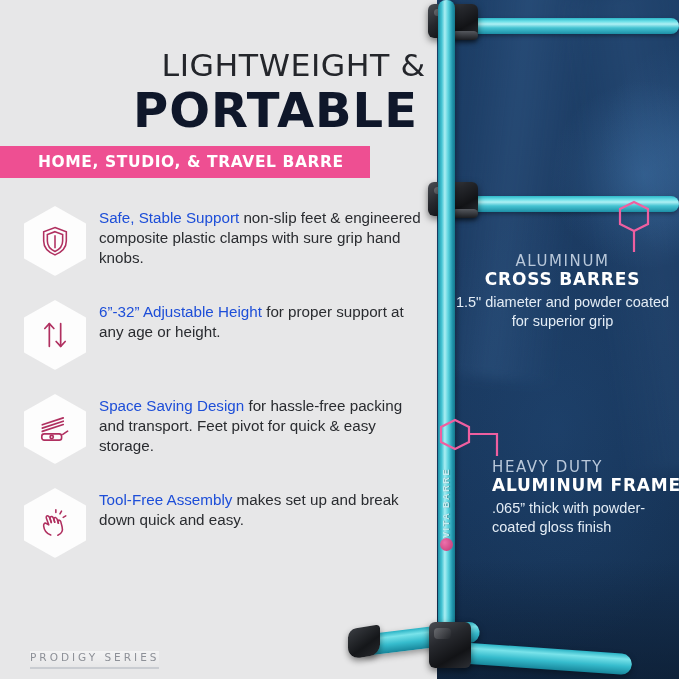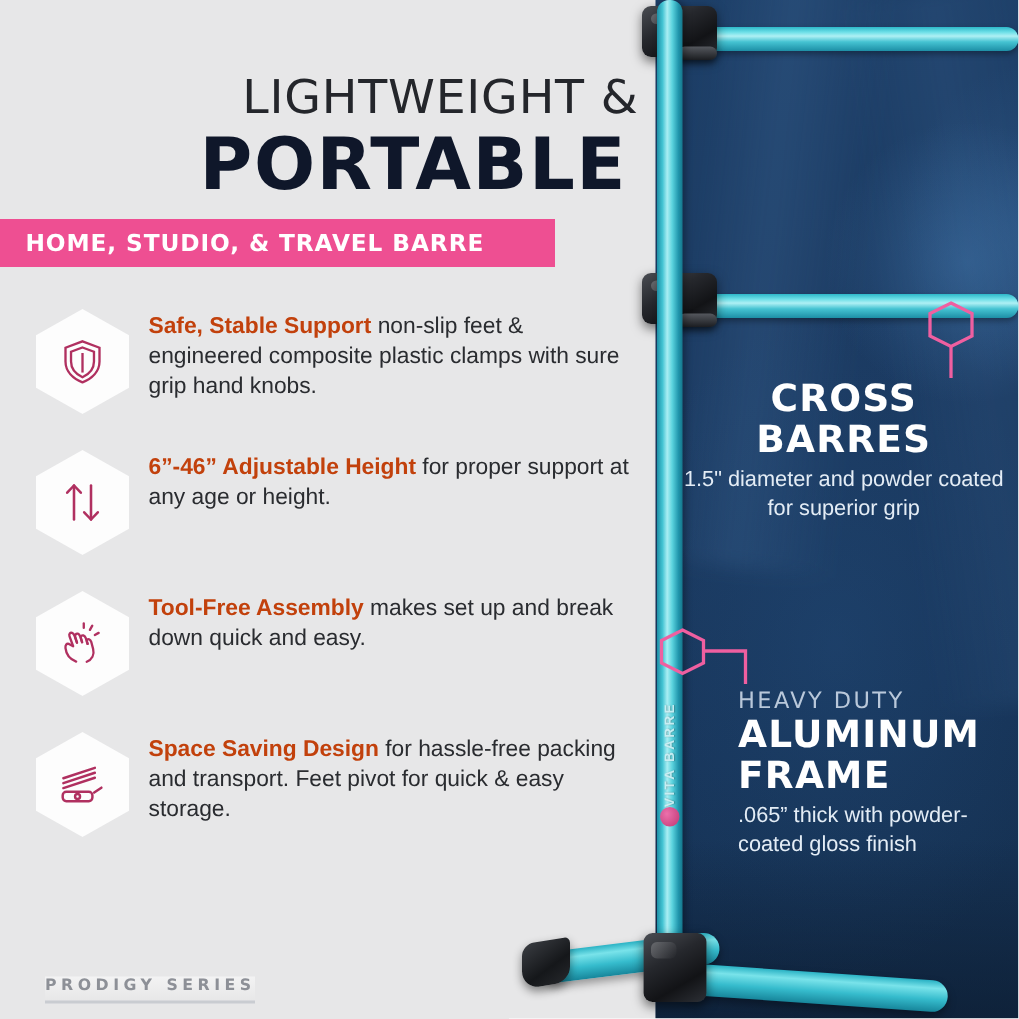--- a/index.html
+++ b/index.html
@@ -105,60 +105,60 @@
     font-family:"DejaVu Sans",sans-serif;font-weight:700;
     margin-top:4px;white-space:nowrap;
   }
 
   .pink-band{
     position:absolute;left:0;top:146px;width:370px;height:32px;
     background:#ee4f92;
     display:flex;align-items:center;
   }
   .pink-band span{
-    margin-left:17px;color:#fff;font-weight:700;font-size:15.5px;
+    margin-left:38px;color:#fff;font-weight:700;font-size:15.5px;
     letter-spacing:.6px;font-family:"DejaVu Sans",sans-serif;
     white-space:nowrap;
   }
 
   .features{position:absolute;left:24px;top:204px;width:400px;}
   .feature{display:flex;align-items:flex-start;margin-bottom:22px;}
   .hex{
     position:relative;flex:0 0 auto;width:62px;height:70px;margin-right:13px;margin-top:2px;
   }
   .hex-shape{
     position:absolute;inset:0;background:#fdfdfd;
     clip-path:polygon(50% 0%,100% 25%,100% 75%,50% 100%,0% 75%,0% 25%);
     box-shadow:0 1px 3px rgba(0,0,0,.05);
   }
   .hex svg{position:absolute;left:50%;top:50%;transform:translate(-50%,-50%);}
   .ftext{
     flex:1 1 auto;font-size:15.2px;line-height:1.33;color:#2a2c30;
     padding-top:4px;
   }
-  .ftext b{color:#c2410c;font-weight:700;}
+  .ftext b{color:#1d4ed8;font-weight:400;}
 
   .series{
     position:absolute;left:30px;top:651px;
-    font-size:10.5px;letter-spacing:3px;color:#8d9097;font-weight:700;
+    font-size:10.5px;letter-spacing:3px;color:#8d9097;font-weight:400;
     font-family:"DejaVu Sans",sans-serif;
     padding-bottom:4px;border-bottom:2px solid #c9ccd1;
     background:linear-gradient(180deg,rgba(255,255,255,.5),rgba(255,255,255,0));
   }
 
   
   .callout{position:absolute;color:#fff;}
   .co-eyebrow{
     font-family:"DejaVu Sans",sans-serif;font-weight:400;
     font-size:15px;letter-spacing:1.6px;color:#b9c8da;
     text-transform:uppercase;
   }
   .co-title{
     font-family:"DejaVu Sans",sans-serif;font-weight:700;
-    font-size:25px;letter-spacing:.8px;color:#ffffff;line-height:1.08;
+    font-size:17px;letter-spacing:.8px;color:#ffffff;line-height:1.08;
     text-transform:uppercase;
   }
   .co-desc{
     font-size:14.5px;line-height:1.28;color:#e3ecf5;margin-top:5px;
   }
   #callout-cross{left:455px;top:252px;width:215px;text-align:center;}
   #callout-frame{left:492px;top:458px;width:190px;text-align:left;}
 </style>
 </head>
 <body>
@@ -192,20 +192,21 @@
   <svg width="679" height="679" style="position:absolute;left:0;top:0;pointer-events:none;">
     <g fill="none" stroke="#ef5fa0" stroke-width="2.2">
       <polygon points="634,202 648,209 648,224 634,231 620,224 620,209" fill="none"></polygon>
       <line x1="634" y1="231" x2="634" y2="252"></line>
       <polygon points="455,420 469,427 469,442 455,449 441,442 441,427" fill="none"></polygon>
       <polyline points="469,434 497,434 497,456"></polyline>
     </g>
   </svg>
 
   <div class="callout" id="callout-cross">
+    <div class="co-eyebrow">ALUMINUM</div>
     <div class="co-title">CROSS BARRES</div>
     <div class="co-desc">1.5" diameter and powder coated for superior grip</div>
   </div>
 
   <div class="callout" id="callout-frame">
     <div class="co-eyebrow">HEAVY DUTY</div>
     <div class="co-title">ALUMINUM FRAME</div>
     <div class="co-desc">.065” thick with powder-coated gloss finish</div>
   </div>
 
@@ -238,21 +239,38 @@
       <div class="hex">
         <div class="hex-shape"></div>
         <svg width="34" height="34" viewBox="0 0 24 24" fill="none" stroke="#b03060" stroke-width="1.2" stroke-linecap="round" stroke-linejoin="round">
           <path d="M8 20 V4"></path>
             <path d="M4.8 7.4 L8 4 L11.2 7.4"></path>
           <path d="M16 4 V20"></path>
             <path d="M12.8 16.6 L16 20 L19.2 16.6"></path>
         </svg>
       </div>
       <div class="ftext">
-        <b>6”-46” Adjustable Height</b><span> for proper support at any age or height.</span>
+        <b>6”-32” Adjustable Height</b><span> for proper support at any age or height.</span>
+      </div>
+    </div>
+
+    <div class="feature">
+      <div class="hex">
+        <div class="hex-shape"></div>
+        <svg width="36" height="36" viewBox="0 0 24 24" fill="none" stroke="#b03060" stroke-width="1.1" stroke-linecap="round" stroke-linejoin="round">
+          <path d="M3.5 9.2 L17.5 4.6"></path>
+            <path d="M3.5 11.4 L17.5 6.8"></path>
+          <path d="M3.5 13.6 L17.5 9"></path>
+          <rect x="3.2" y="15.2" width="13.2" height="4.2" rx="1.6"></rect>
+          <circle cx="9.8" cy="17.3" r="1.1"></circle>
+          <path d="M17.2 15.6 L20.4 13.4"></path>
+        </svg>
+      </div>
+      <div class="ftext">
+        <b>Space Saving Design</b><span> for hassle-free packing and transport. Feet pivot for quick &amp; easy storage.</span>
       </div>
     </div>
 
     <div class="feature">
       <div class="hex">
         <div class="hex-shape"></div>
         <svg width="34" height="34" viewBox="0 0 24 24" fill="none" stroke="#b03060" stroke-width="1.1" stroke-linecap="round" stroke-linejoin="round">
           <path d="M9 20.5 C6 19.4 4.3 17 4 14.2 C3.8 12.6 4.6 11.8 5.6 12.2 L7.6 13.3 L5.9 8.6 C5.5 7.5 6.2 6.7 7.1 7 C7.7 7.2 8 7.7 8.2 8.3 L9.4 11.6"></path>
           <path d="M9.4 11.6 L8.6 9 C8.3 8 8.9 7.2 9.8 7.4 C10.4 7.6 10.7 8.1 10.9 8.7 L11.8 11.4"></path>
           <path d="M11.8 11.4 L11.3 9.6 C11 8.7 11.6 8 12.4 8.2 C13 8.4 13.3 8.8 13.5 9.4 L14.4 12.2"></path>
@@ -260,34 +278,17 @@
           <path d="M15.5 5.6 L16.6 3.6"></path>
             <path d="M12.6 4.6 L12.6 2.6"></path>
             <path d="M17.8 8 L19.6 7"></path>
         </svg>
       </div>
       <div class="ftext">
         <b>Tool-Free Assembly</b><span> makes set up and break down quick and easy.</span>
       </div>
     </div>
 
-    <div class="feature">
-      <div class="hex">
-        <div class="hex-shape"></div>
-        <svg width="36" height="36" viewBox="0 0 24 24" fill="none" stroke="#b03060" stroke-width="1.1" stroke-linecap="round" stroke-linejoin="round">
-          <path d="M3.5 9.2 L17.5 4.6"></path>
-            <path d="M3.5 11.4 L17.5 6.8"></path>
-          <path d="M3.5 13.6 L17.5 9"></path>
-          <rect x="3.2" y="15.2" width="13.2" height="4.2" rx="1.6"></rect>
-          <circle cx="9.8" cy="17.3" r="1.1"></circle>
-          <path d="M17.2 15.6 L20.4 13.4"></path>
-        </svg>
-      </div>
-      <div class="ftext">
-        <b>Space Saving Design</b><span> for hassle-free packing and transport. Feet pivot for quick &amp; easy storage.</span>
-      </div>
-    </div>
-
   </div>
 
   <div class="series">PRODIGY SERIES</div>
 
 </div>
 
 </body></html>

